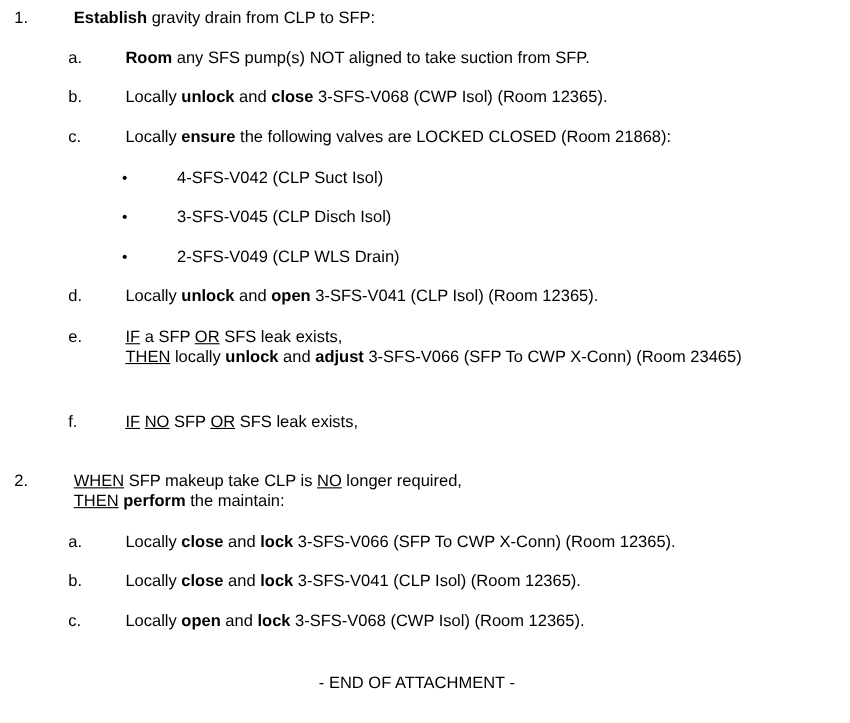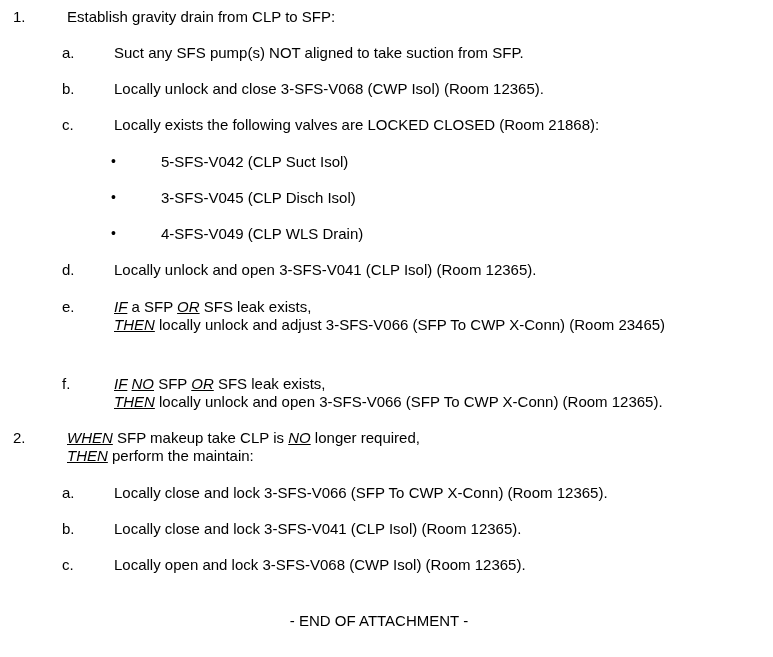--- a/index.html
+++ b/index.html
@@ -57,22 +57,22 @@
   .lvl3 > .marker { left: 111px; font-size: 14px; }
   .lvl3 > .body   { left: 161px; }
 
   
   .bullet {
     font-size: 13px;
     line-height: 17px;
   }
 
   
-  .b { font-weight: normal; }
-  .u { text-decoration: underline; font-style: italic; }
+  .b { font-weight: bold; }
+  .u { text-decoration: underline; }
 
   
   .closing {
     position: absolute;
     left: 0;
     width: 758px;
     text-align: center;
     font-size: 15px;
     line-height: 17px;
     white-space: nowrap;
@@ -85,71 +85,70 @@
   <div id="procedure-list">
       <div class="row lvl1" style="top: 8px;">
         <span class="marker">1.</span>
         <span class="body">
           <span class="line"><span class="b">Establish</span><span> gravity drain from CLP to SFP:</span></span>
         </span>
       </div>
       <div class="row lvl2" style="top: 44px;">
         <span class="marker">a.</span>
         <span class="body">
-          <span class="line"><span class="b">Suct</span><span> any SFS pump(s) NOT aligned to take suction from SFP.</span></span>
+          <span class="line"><span class="b">Room</span><span> any SFS pump(s) NOT aligned to take suction from SFP.</span></span>
         </span>
       </div>
       <div class="row lvl2" style="top: 80px;">
         <span class="marker">b.</span>
         <span class="body">
           <span class="line"><span>Locally </span><span class="b">unlock</span><span> and </span><span class="b">close</span><span> 3-SFS-V068 (CWP Isol) (Room 12365).</span></span>
         </span>
       </div>
       <div class="row lvl2" style="top: 116px;">
         <span class="marker">c.</span>
         <span class="body">
-          <span class="line"><span>Locally </span><span class="b">exists</span><span> the following valves are LOCKED CLOSED (Room 21868):</span></span>
+          <span class="line"><span>Locally </span><span class="b">ensure</span><span> the following valves are LOCKED CLOSED (Room 21868):</span></span>
         </span>
       </div>
       <div class="row lvl3" style="top: 153px;">
         <span class="marker bullet">•</span>
         <span class="body">
-          <span class="line"><span>5-SFS-V042 (CLP Suct Isol)</span></span>
+          <span class="line"><span>4-SFS-V042 (CLP Suct Isol)</span></span>
         </span>
       </div>
       <div class="row lvl3" style="top: 189px;">
         <span class="marker bullet">•</span>
         <span class="body">
           <span class="line"><span>3-SFS-V045 (CLP Disch Isol)</span></span>
         </span>
       </div>
       <div class="row lvl3" style="top: 225px;">
         <span class="marker bullet">•</span>
         <span class="body">
-          <span class="line"><span>4-SFS-V049 (CLP WLS Drain)</span></span>
+          <span class="line"><span>2-SFS-V049 (CLP WLS Drain)</span></span>
         </span>
       </div>
       <div class="row lvl2" style="top: 261px;">
         <span class="marker">d.</span>
         <span class="body">
           <span class="line"><span>Locally </span><span class="b">unlock</span><span> and </span><span class="b">open</span><span> 3-SFS-V041 (CLP Isol) (Room 12365).</span></span>
         </span>
       </div>
       <div class="row lvl2" style="top: 298px;">
         <span class="marker">e.</span>
         <span class="body">
           <span class="line"><span class="u">IF</span><span> a SFP </span><span class="u">OR</span><span> SFS leak exists,</span></span>
           <span class="line"><span class="u">THEN</span><span> locally </span><span class="b">unlock</span><span> and </span><span class="b">adjust</span><span> 3-SFS-V066 (SFP To CWP X-Conn) (Room 23465)</span></span>
         </span>
       </div>
       <div class="row lvl2" style="top: 375px;">
         <span class="marker">f.</span>
         <span class="body">
           <span class="line"><span class="u">IF</span><span> </span><span class="u">NO</span><span> SFP </span><span class="u">OR</span><span> SFS leak exists,</span></span>
-          <span class="line"><span class="u">THEN</span><span> locally </span><span class="b">unlock</span><span> and </span><span class="b">open</span><span> 3-SFS-V066 (SFP To CWP X-Conn) (Room 12365).</span></span>
         </span>
       </div>
       <div class="row lvl1" style="top: 429px;">
         <span class="marker">2.</span>
         <span class="body">
           <span class="line"><span class="u">WHEN</span><span> SFP makeup take CLP is </span><span class="u">NO</span><span> longer required,</span></span>
           <span class="line"><span class="u">THEN</span><span> </span><span class="b">perform</span><span> the maintain:</span></span>
         </span>
       </div>
       <div class="row lvl2" style="top: 484px;">

